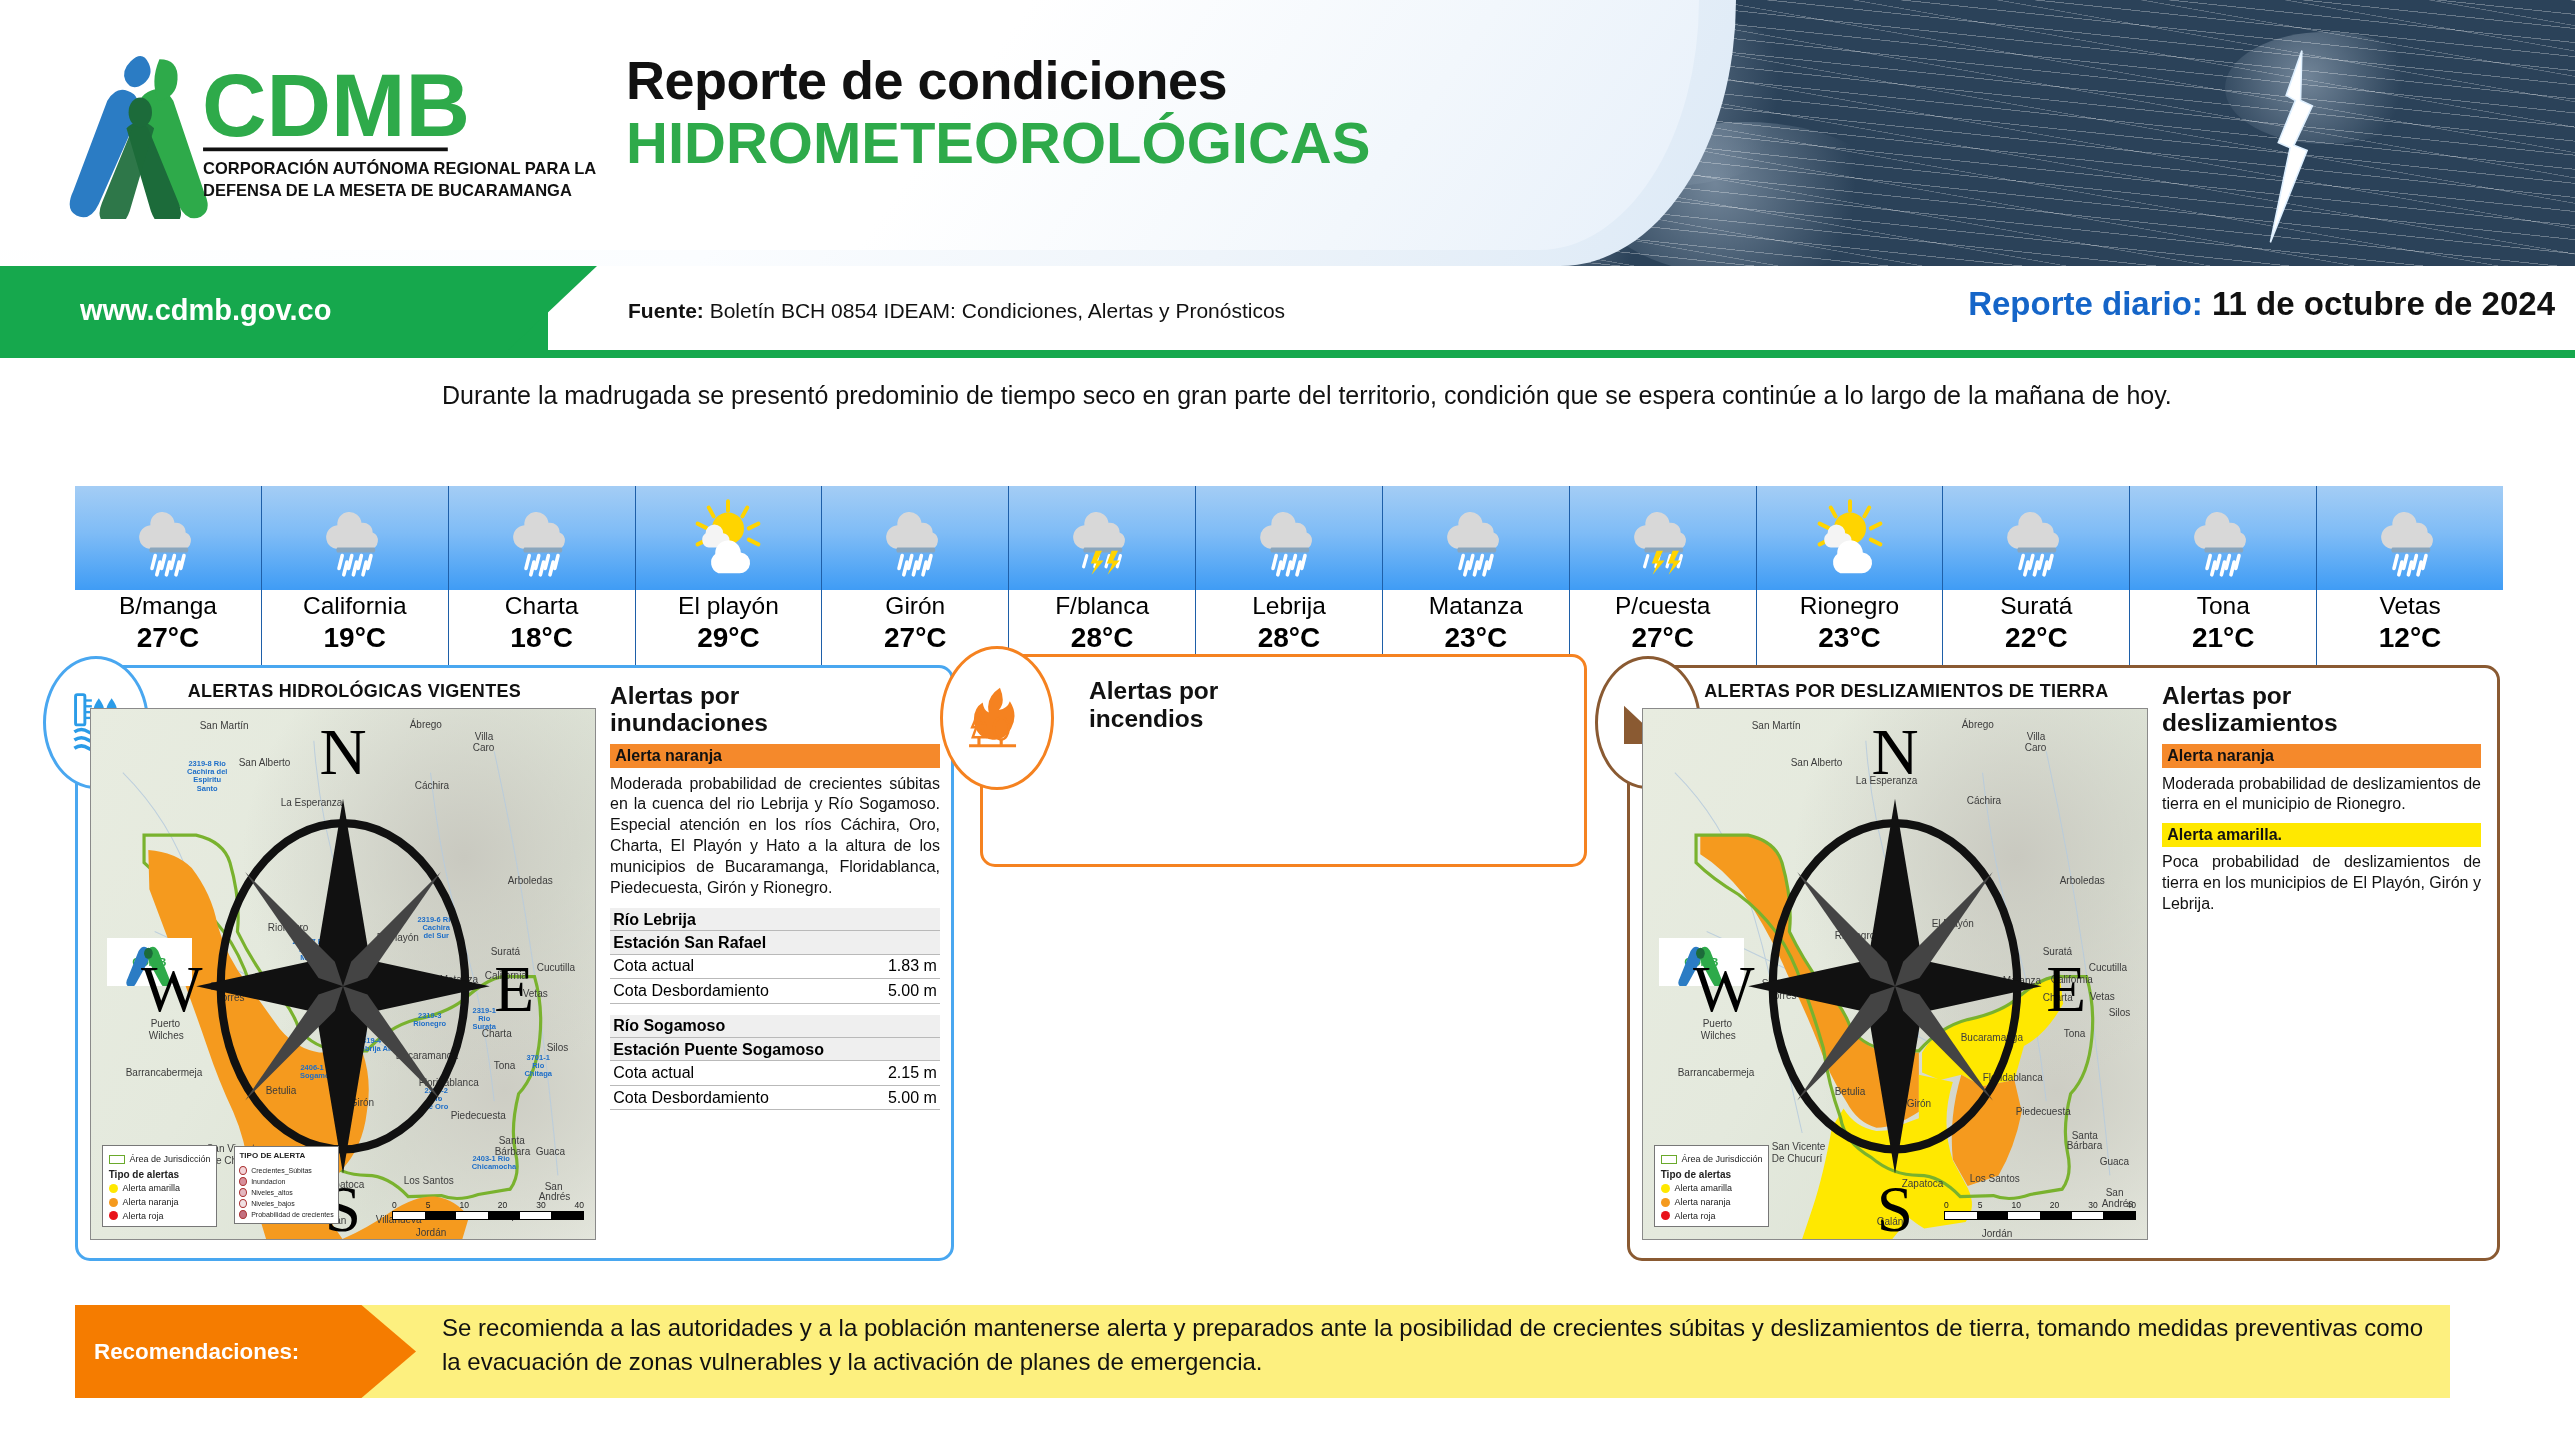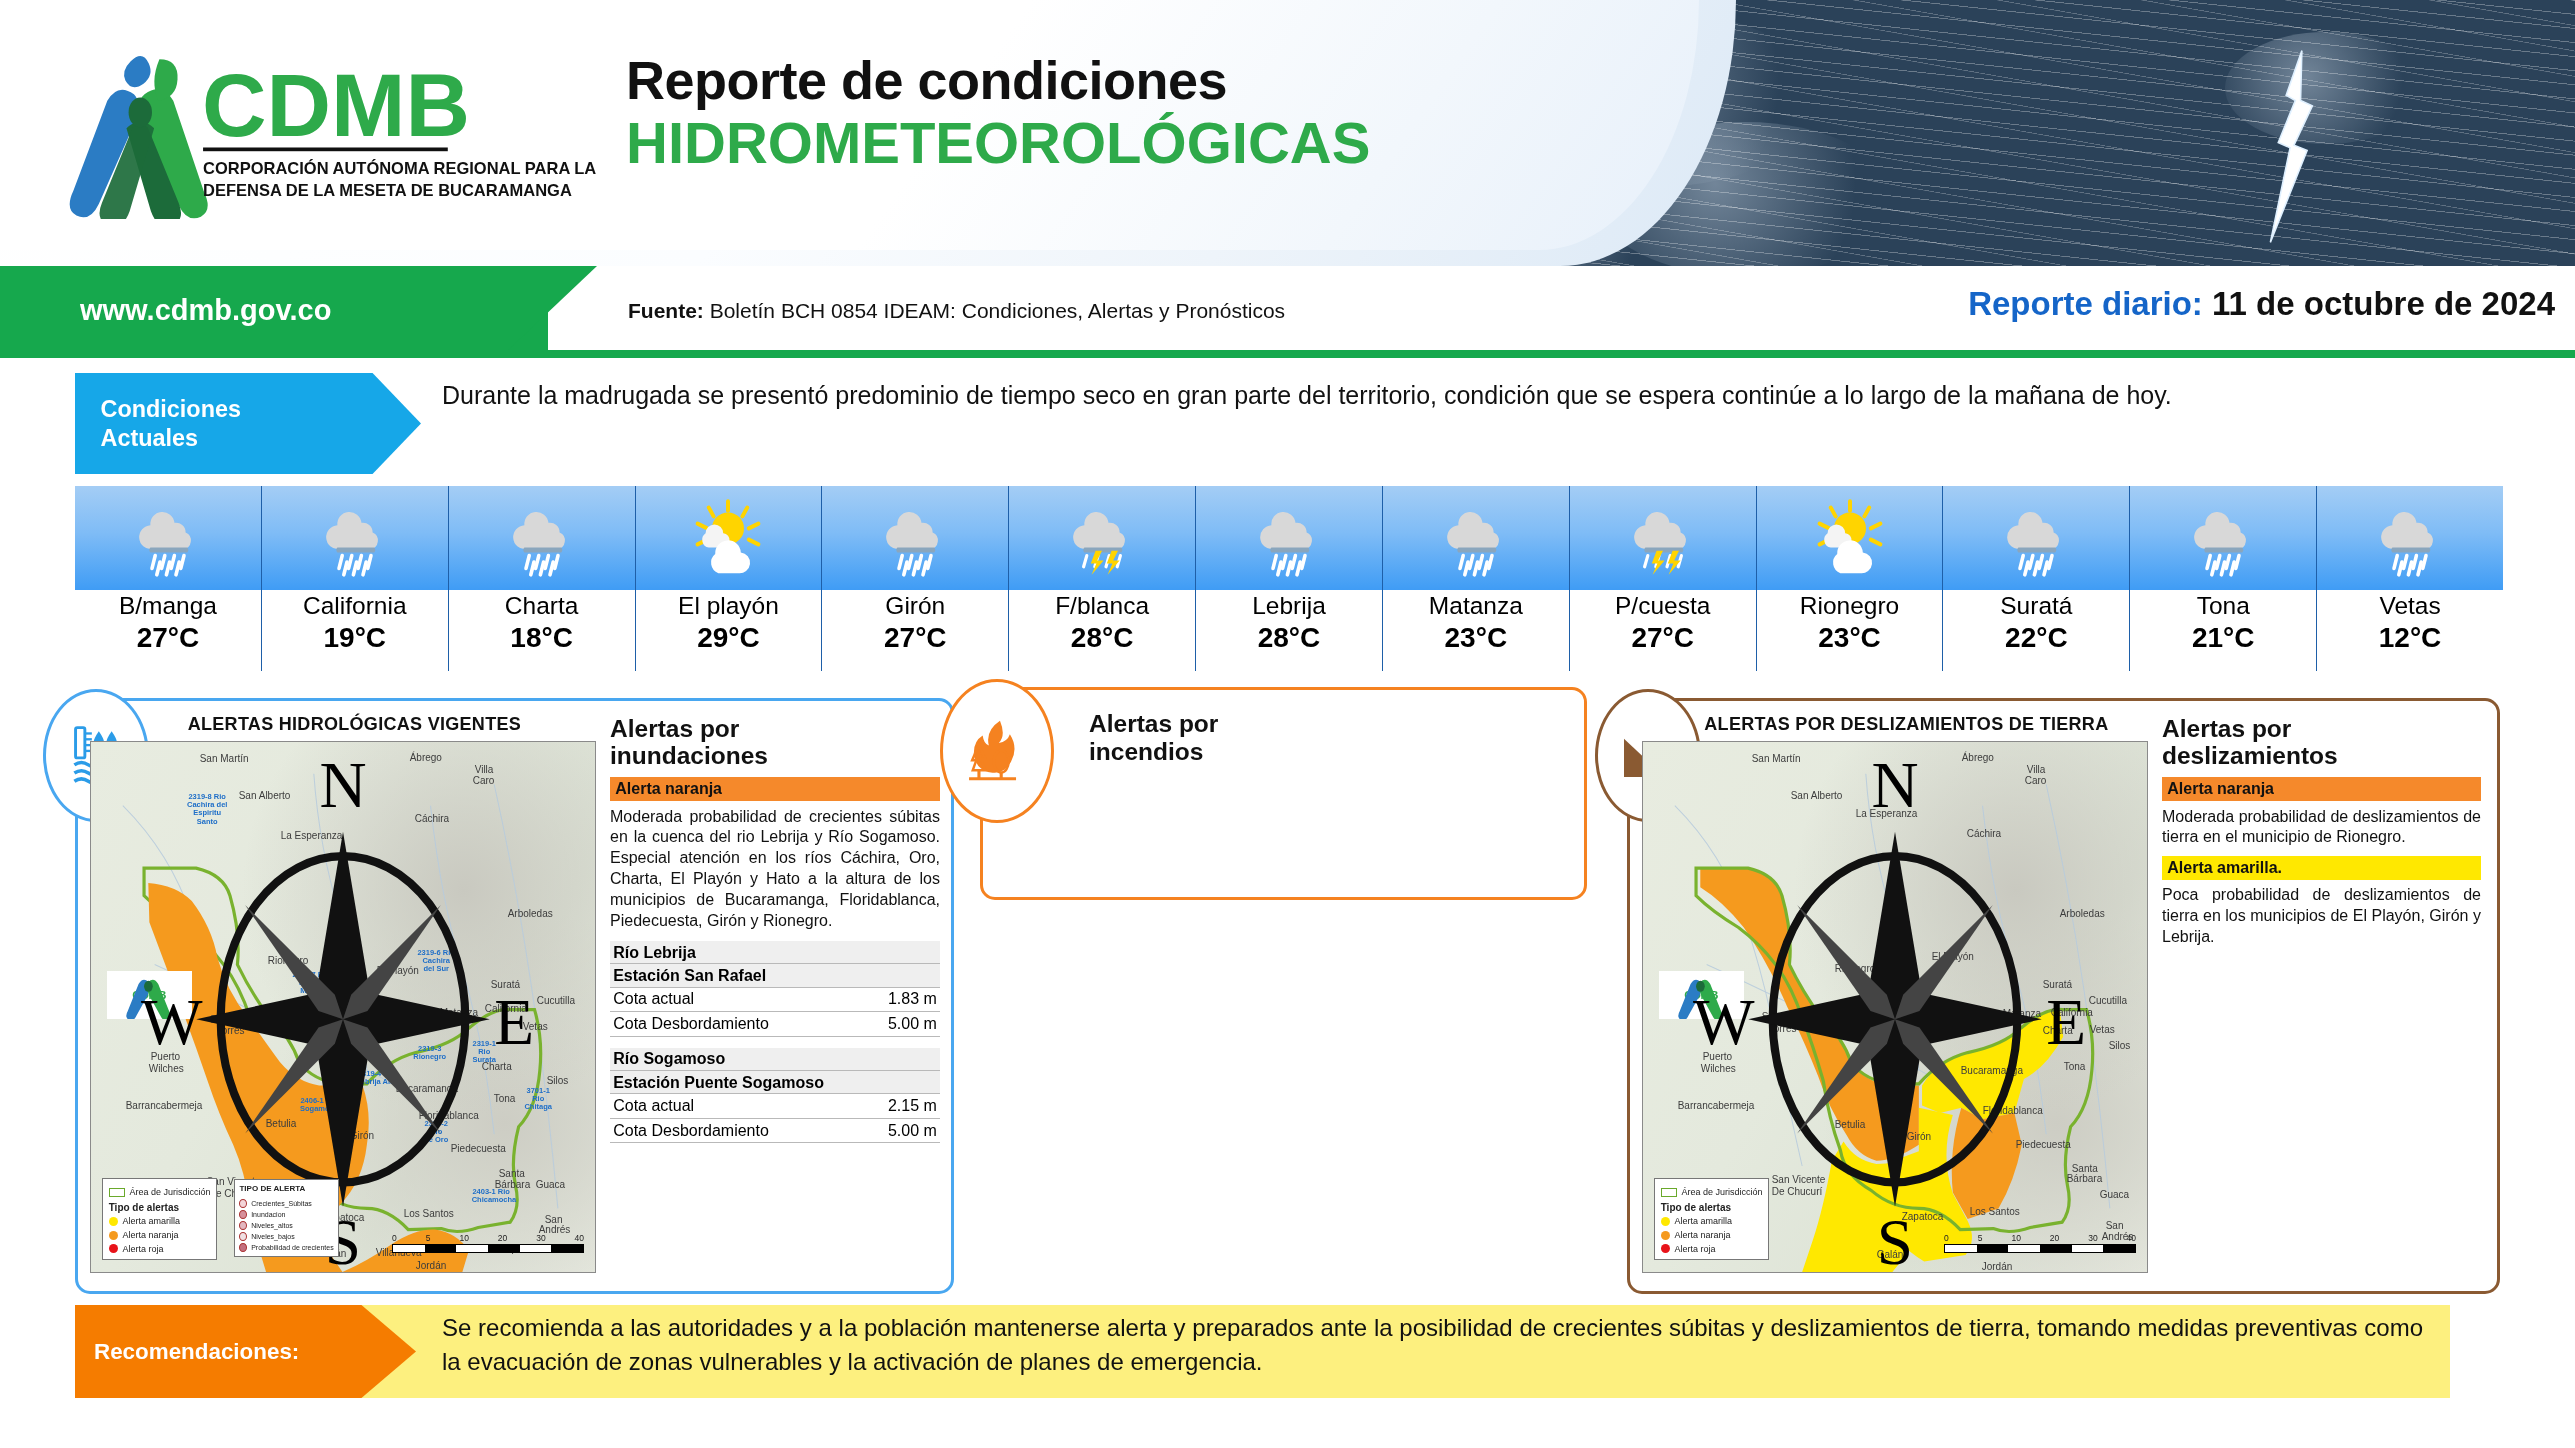--- a/index.html
+++ b/index.html
@@ -119,21 +119,21 @@
     height:104px;
     background: linear-gradient(180deg,#a4cdf5 0%, #7fbcf6 45%, #3f9cf5 100%);
     display:flex; align-items:center; justify-content:center;
   }
   .wcell-info { height:81px; background:#fff; text-align:center; padding-top:2.1px; }
   .wcell-city { font-size:24.5px; color:#000; line-height:1.18; }
   .wcell-temp { font-size:28px; font-weight:bold; color:#000; line-height:1.2; }
   .wicon { width:80px; height:80px; }
 
   
-  .panels { position:absolute; left:0; top:687px; width:2452px; height:602px; }
+  .panels { position:absolute; left:0; top:654px; width:2452px; height:602px; }
 
   .panel-flood {
     position:absolute; left:75px; top:10.6px; width:879px; height:596px;
     border:3.7px solid #49a7f0; border-radius:15px; background:#fff; overflow:visible;
   }
   .panel-land {
     position:absolute; left:1627px; top:10.6px; width:873px; height:596px;
     border:3.7px solid #8a5a32; border-radius:15px; background:#fff;
   }
   .panel-fire {
@@ -278,24 +278,20 @@
     <div class="bar-url">www.cdmb.gov.co</div>
     <div class="bar-source">
       <b>Fuente:</b><span> Boletín BCH 0854 IDEAM: Condiciones, Alertas y Pronósticos</span>
     </div>
     <div class="bar-date">
       <span class="blue">Reporte diario:</span><span> 11 de octubre de 2024</span>
     </div>
   </div>
 
   <div class="cond">
-    <div class="cond-tag">
-      <span>Condiciones</span>
-      <span>Actuales</span>
-    </div>
     <div class="cond-text">Durante la madrugada se presentó predominio de tiempo seco en gran parte del territorio, condición que se espera continúe a lo largo de la mañana de hoy.</div>
   </div>
 
   <div class="weather" id="weather-strip">
       <div class="wcell">
         <div class="wcell-sky">
           <svg class="wicon" viewBox="0 0 100 100">
       <path d="M28 34 a15 15 0 0 1 30 -3 a12 12 0 0 1 14 12 a11 11 0 0 1 -3 21 H30 a14 14 0 0 1 -2 -30Z" fill="#d8d8d8"></path>
       <path d="M28 62 h46 a4 4 0 0 1 0 6 H28 a4 4 0 0 1 0 -6Z" fill="#8aa6bd"></path>
       <g stroke="#ffffff" stroke-width="4.5" stroke-linecap="round">

